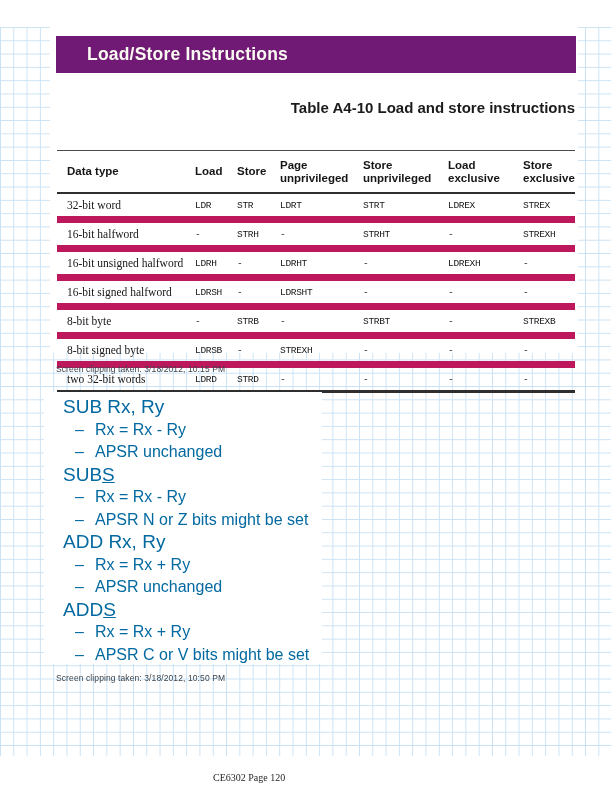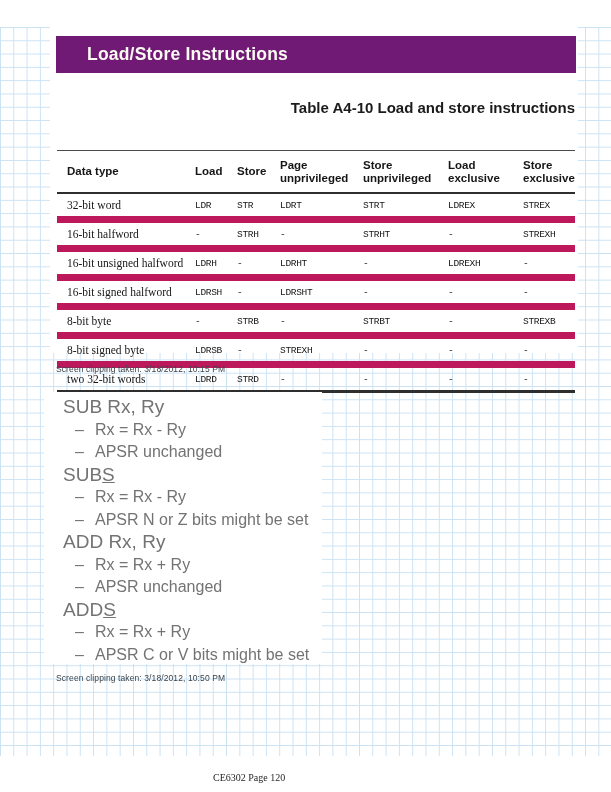--- a/index.html
+++ b/index.html
@@ -56,21 +56,21 @@
   td.mn{font-family:"Liberation Mono","DejaVu Sans Mono",monospace;font-size:9.5px;letter-spacing:-0.3px;}
 
   
   .clip-caption{
     position:absolute;left:56px;font-size:8.5px;color:#39434d;letter-spacing:.1px;
   }
   .clip1{top:364px;text-align:center;}
   .clip2{top:673px;}
 
   
-  .notes{position:absolute;left:0;top:4px;width:278px;color:#737373;}
+  .notes{position:absolute;left:0;top:4px;width:278px;color:#0369a1;}
   .ntitle{font-size:19px;line-height:22.5px;padding-left:19px;}
   .ntitle .us{text-decoration:underline;}
   .nbullet{display:flex;font-size:16px;line-height:22.5px;padding-left:31px;}
   .nbullet .dash{flex:none;width:20px;}
 
   
   .footer{
     position:absolute;left:213px;top:772px;
     font-family:"Liberation Serif",serif;font-size:10px;color:#1f1f1f;
   }

